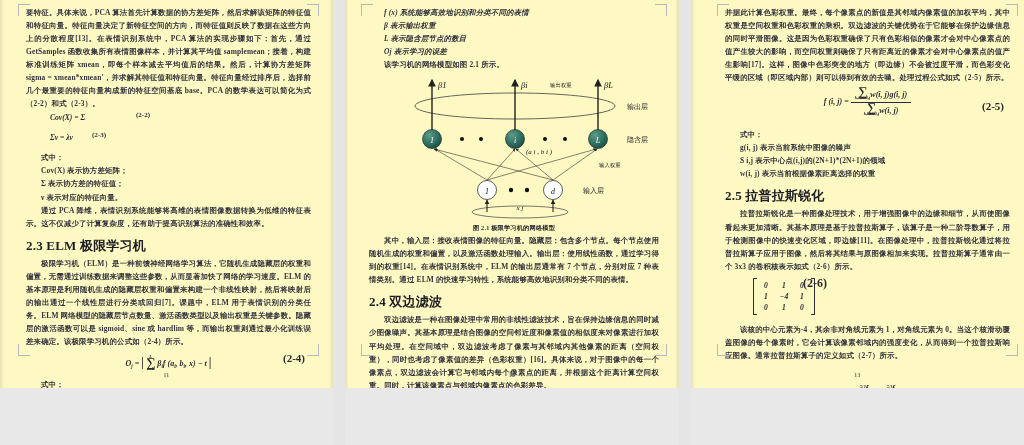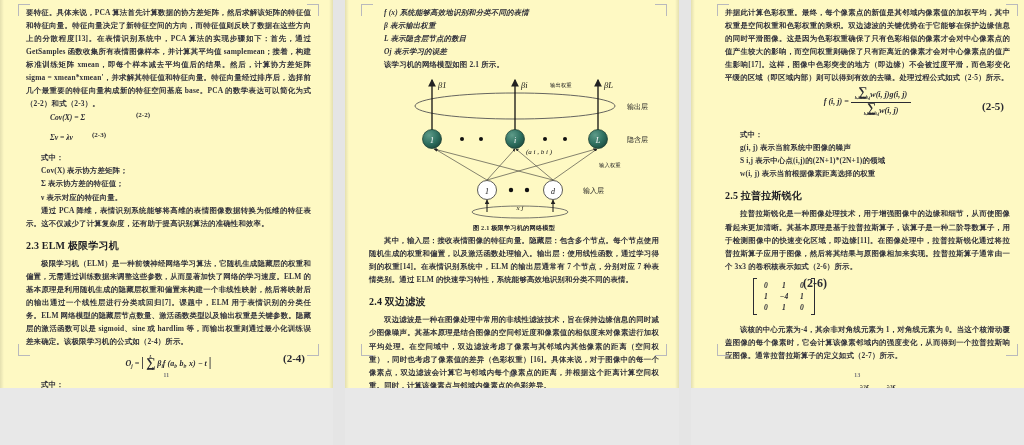--- a/index.html
+++ b/index.html
@@ -53,21 +53,21 @@
     margin:0;
     font-size:7.45px;
     line-height:13.05px;
     padding-left:15px;
     color:#33333c;
     font-weight:600;
     letter-spacing:0.15px;
   }
   h2.sec{
     margin:9px 0 4px 0;
-    font-size:10px;
+    font-size:13px;
     line-height:14px;
     font-weight:700;
     letter-spacing:0.2px;
     color:#1d1d24;
   }
   h2.sec .num{font-family:"Liberation Serif",serif;font-weight:600;}
 
   .eqrow{position:relative;height:17px;margin:3px 0 1px 0;}
   .eqrow .eq{
     position:absolute;left:24px;top:0;

